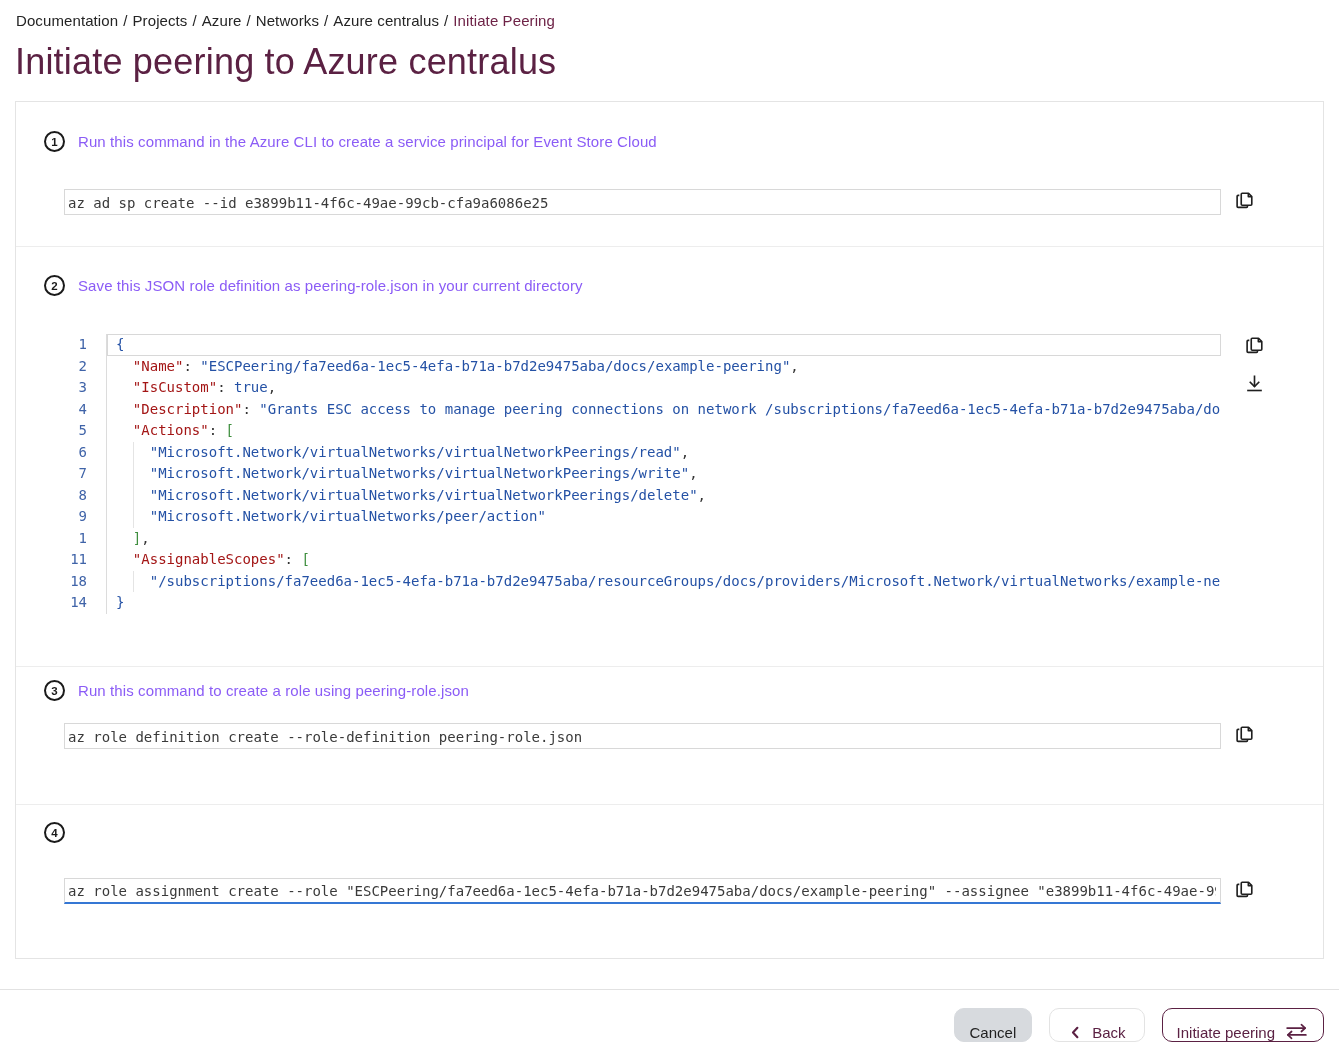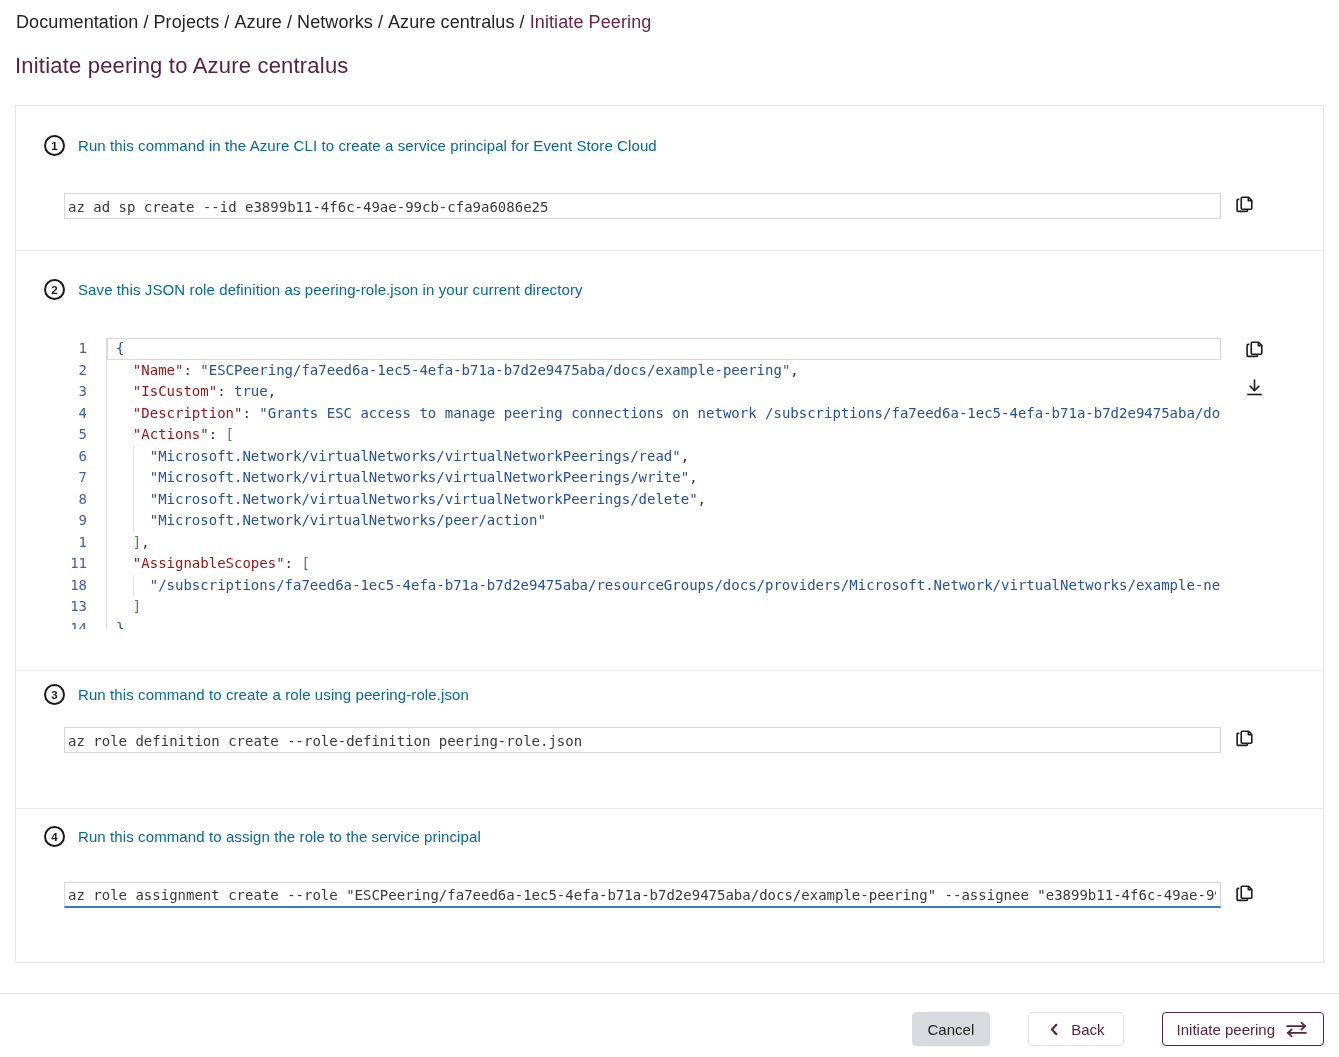--- a/index.html
+++ b/index.html
@@ -2,40 +2,40 @@
 <html><head>
 <meta charset="utf-8">
 <style>
   * { margin:0; padding:0; box-sizing:border-box; }
   html,body { background:#ffffff; }
   .page {
     position:relative; width:1339px; height:1057px; overflow:hidden;
     font-family:"Liberation Sans", sans-serif; color:#1d1d1f; background:#fff;
   }
   
-  .breadcrumb { padding:12px 0 0 16px; font-size:18px; font-weight:500; color:#242424; letter-spacing:.1px; }
+  .breadcrumb { padding:12px 0 0 16px; font-size:15px; font-weight:500; color:#242424; letter-spacing:.1px; }
   .bc-link { color:#242424; cursor:pointer; }
   .bc-sep { color:#242424; margin:0 5px; }
   .bc-current { color:var(--bc-current); }
   
-  .page-title { margin:15px 0 0 15px; font-size:22px; line-height:36px; font-weight:500; color:var(--maroon); letter-spacing:.2px; }
+  .page-title { margin:15px 0 0 15px; font-size:36px; line-height:36px; font-weight:500; color:var(--maroon); letter-spacing:.2px; }
   
   .card { margin:21px 15px 0 15px; border:1px solid #e4e4e4; background:#fff; height:858px; }
   .section { padding-left:28px; }
   .sec-1 { height:144px; padding-top:29px; }
   .sec-2 { height:420px; padding-top:28px; border-top:1px solid #ededed; }
   .sec-3 { height:138px; padding-top:13px; border-top:1px solid #ededed; }
   .sec-4 { height:156px; padding-top:17px; border-top:1px solid #ededed; }
   .step-head { display:flex; align-items:center; gap:13px; }
   .step-num {
     flex:0 0 auto; width:21px; height:21px; border:2px solid #1a1a1a; border-radius:50%;
     display:flex; align-items:center; justify-content:center;
     font-size:11.5px; font-weight:700; color:#1a1a1a;
   }
-  .step-text { font-size:15px; font-weight:500; color:#0369a1; letter-spacing:.1px; }
+  .step-text { font-size:15px; font-weight:500; color:#8b5cf6; letter-spacing:.1px; }
   .code-row { display:flex; align-items:flex-start; margin-left:20px; }
   .row-1 { margin-top:37px; }
   .row-3 { margin-top:22px; }
   .row-4 { margin-top:35px; }
   input.cmd {
     width:1157px; height:26px; border:1px solid #d8d8d8; border-radius:0;
     background:#fff; color:#3a3a3a; padding:1px 4px 0 3px; outline:none;
     font-family:"DejaVu Sans Mono", monospace; font-size:14px;
   }
   input.cmd.focused { border-bottom:2px solid var(--focus-blue); }
@@ -64,22 +64,22 @@
   .tk-s { color:var(--tk-str); }
   .tk-kw { color:var(--tk-str); }
   .tk-b1 { color:var(--tk-b1); }
   .tk-b2 { color:var(--tk-b2); }
   .tk-p, .tk-w { color:#333; }
   .editor-icons { margin-left:10px; display:flex; flex-direction:column; gap:12px; }
   
   .footer-divider { margin-top:30px; border-top:1px solid #e2e2e2; width:100%; }
   .footer { margin:18px 15px 0 0; display:flex; justify-content:flex-end; align-items:center; gap:17px; }
   .btn {
-    height:34px; display:flex; align-items:center; justify-content:center; gap:9px;
-    font-family:"Liberation Sans", sans-serif; font-size:15px; cursor:pointer; border-radius:4px;margin-left:21px;
+    height:34px; display:flex; align-items:flex-end; justify-content:center; gap:9px;
+    font-family:"Liberation Sans", sans-serif; font-size:15px; cursor:pointer; border-radius:10px;
   }
   .btn-cancel { background:#d7dade; border:1px solid #d7dade; color:#1f1f1f; padding:0 15px; }
   .btn-back { background:#fff; border:1px solid #e3e3e3; color:var(--maroon); font-weight:500; padding:0 18px; }
   .btn-initiate { background:#fff; border:1px solid var(--maroon); color:var(--maroon); font-weight:500; padding:0 14px; }
   .btn svg { display:block; }
 </style>
 </head>
 <body>
 
 <div class="page" style="--maroon: #5b2143; --bc-current: #6e2347; --tk-key: #a31515; --tk-str: #2451a5; --tk-b1: #2451a5; --tk-b2: #3e8e3e; --lineno: #3f63a8; --focus-blue: #3577d4;">
@@ -156,24 +156,20 @@
               <div class="ed-num">1</div>
               <div class="ed-code"><span class="tk-w">  </span><span class="tk-b2">]</span><span class="tk-p">,</span></div>
             </div>
             <div class="ed-line">
               <div class="ed-num">11</div>
               <div class="ed-code"><span class="tk-w">  </span><span class="tk-k">"AssignableScopes"</span><span class="tk-p">: </span><span class="tk-b2">[</span></div>
             </div>
             <div class="ed-line">
               <div class="ed-num">18</div>
               <div class="ed-code g"><span class="tk-w">    </span><span class="tk-s">"/subscriptions/fa7eed6a-1ec5-4efa-b71a-b7d2e9475aba/resourceGroups/docs/providers/Microsoft.Network/virtualNetworks/example-network"</span></div>
-            </div>
-            <div class="ed-line">
-              <div class="ed-num">13</div>
-              <div class="ed-code"><span class="tk-w">  </span><span class="tk-b2">]</span></div>
             </div>
             <div class="ed-line">
               <div class="ed-num">14</div>
               <div class="ed-code"><span class="tk-b1">}</span></div>
             </div>
           </div>
         <div class="editor-icons">
           <button class="icon-btn">
             <span>
               <svg width="23" height="23" viewBox="0 0 24 24" fill="none" stroke="#1f1f1f" stroke-width="1.7" stroke-linejoin="round">
@@ -211,21 +207,20 @@
               <path d="M16 4.6 v3.4 h3.4"></path>
             </svg>
           </span>
         </button>
       </div>
     </section>
 
     <section class="section sec-4">
       <div class="step-head">
         <div class="step-num">4</div>
-        <div class="step-text">Run this command to assign the role to the service principal</div>
       </div>
       <div class="code-row row-4">
         <input class="cmd focused" type="text" readonly="" value="az role assignment create --role &quot;ESCPeering/fa7eed6a-1ec5-4efa-b71a-b7d2e9475aba/docs/example-peering&quot; --assignee &quot;e3899b11-4f6c-49ae-99cb-cfa9a6086e25&quot;" style="">
         <button class="icon-btn">
           <span>
             <svg width="23" height="23" viewBox="0 0 24 24" fill="none" stroke="#1f1f1f" stroke-width="1.7" stroke-linejoin="round">
               <path d="M6.6 6.6 H5.3 a1 1 0 0 0 -1 1 V18.2 a1 1 0 0 0 1 1 h8.8 a1 1 0 0 0 1 -1 v-1.4"></path>
               <path d="M9.6 4.4 h6.6 l3.4 3.4 v8.2 a1 1 0 0 1 -1 1 H9.6 a1 1 0 0 1 -1 -1 V5.4 a1 1 0 0 1 1 -1 z"></path>
               <path d="M16 4.6 v3.4 h3.4"></path>
             </svg>

